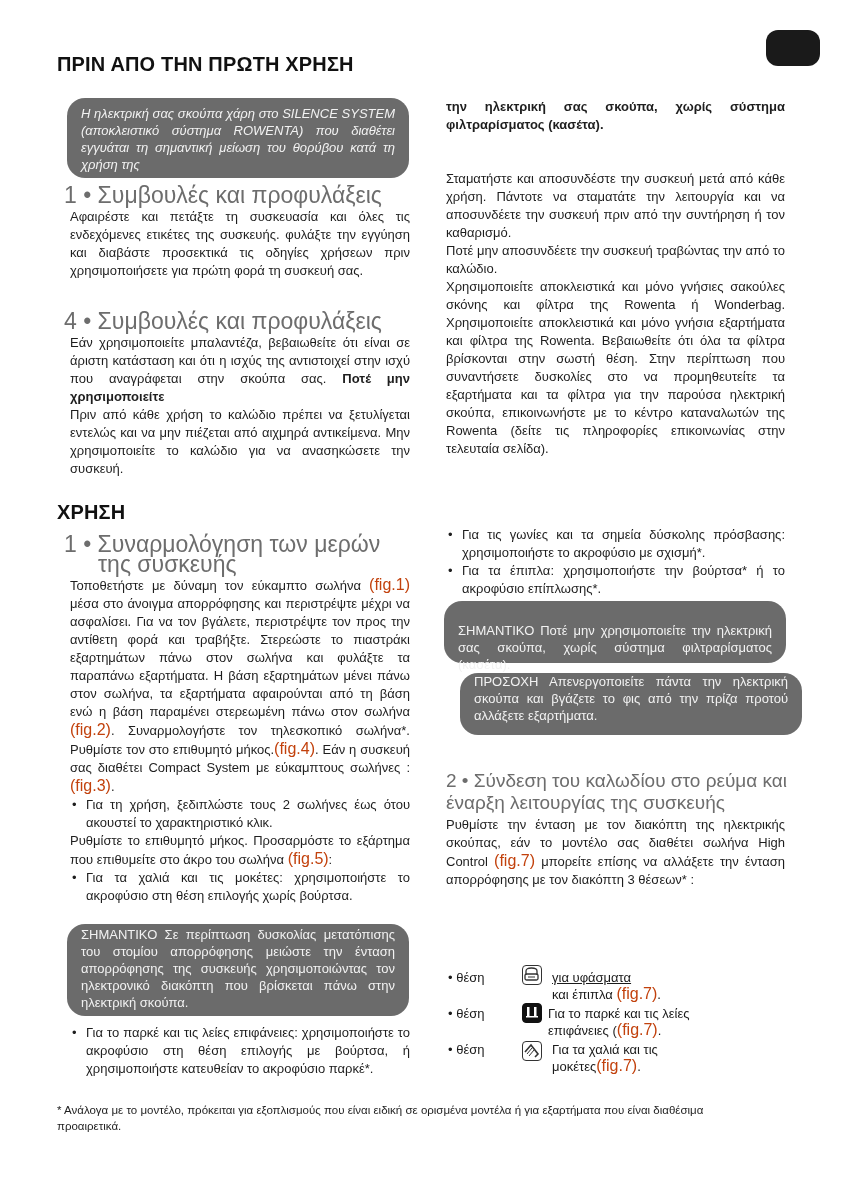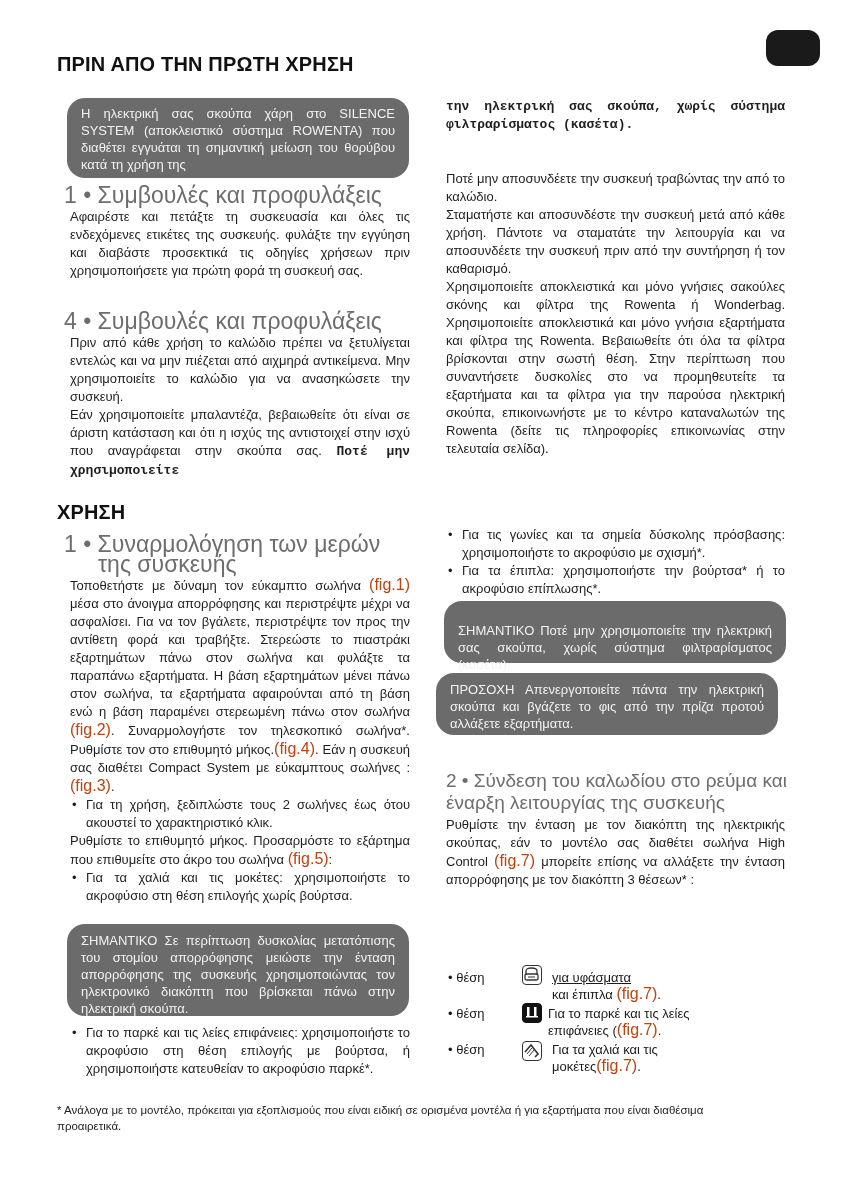--- a/index.html
+++ b/index.html
@@ -7,77 +7,77 @@
          font-family: "Liberation Sans", sans-serif; color: #1a1a1a; }
   .abs { position: absolute; }
   .tab-marker { left: 766px; top: 30px; width: 54px; height: 36px; background: #1a1a1a; border-radius: 12px; }
   .h1 { font-family: "Liberation Sans", sans-serif; font-weight: bold; font-size: 21px; letter-spacing: 0.2px; color: #111; transform: scaleX(0.95); transform-origin: left; }
   .callout { background: #6b6b6b; color: #f2f2f2; border-radius: 18px; font-size: 13px; line-height: 17px;
              padding: 6px 14px 6px 14px; text-align: justify; box-sizing: border-box; }
   .sec-title { color: #6d6d6d; font-size: 23px; line-height: 23px; font-weight: normal; }
   .body { font-size: 13px; line-height: 18px; text-align: justify; color: #1e1e1e; }
   .body p { margin: 0; }
   .fig { color: #c2410c; font-size: 16px; }
-  .bold { font-weight: bold; font-family: Liberation Mono, monospace; }
+  .bold { font-weight: bold; }
   .bullet { position: relative; padding-left: 16px; }
   .bullet .dot { position: absolute; left: 2px; top: 0; }
   .mode-row { position: absolute; font-size: 13px; line-height: 17px; }
   .mode-icon { position: absolute; width: 20px; height: 20px; box-sizing: border-box; border-radius: 4px; }
   .footnote { font-size: 11.5px; line-height: 16px; color: #1e1e1e; }
 </style>
 </head>
 <body>
 
 <div class="abs tab-marker"></div>
 
 <div class="abs h1" style="left:57px; top:52px;">ΠΡΙΝ ΑΠΟ ΤΗΝ ΠΡΩΤΗ ΧΡΗΣΗ</div>
 
-<div class="abs callout" style="left:67px; top:98px; width:342px; height:80px; padding-top:7px;">Η ηλεκτρική σας σκούπα χάρη στο SILENCE SYSTEM (αποκλειστικό σύστημα ROWENTA) που διαθέτει εγγυάται τη σημαντική μείωση του θορύβου κατά τη χρήση της</div>
+<div class="abs callout" style="left:67px; top:98px; width:342px; height:80px; padding-top:7px;font-style:italic;">Η ηλεκτρική σας σκούπα χάρη στο SILENCE SYSTEM (αποκλειστικό σύστημα ROWENTA) που διαθέτει εγγυάται τη σημαντική μείωση του θορύβου κατά τη χρήση της</div>
 
 <div class="abs sec-title" style="left:64px; top:184px;">1 • Συμβουλές και προφυλάξεις</div>
 <div class="abs body" style="left:70px; top:208px; width:340px;">Αφαιρέστε και πετάξτε τη συσκευασία και όλες τις ενδεχόμενες ετικέτες της συσκευής. φυλάξτε την εγγύηση και διαβάστε προσεκτικά τις οδηγίες χρήσεων πριν χρησιμοποιήσετε για πρώτη φορά τη συσκευή σας.</div>
 
 <div class="abs sec-title" style="left:64px; top:310px;">4 • Συμβουλές και προφυλάξεις</div>
 <div class="abs body" style="left:70px; top:334px; width:340px;">
+  <p><span>Εάν χρησιμοποιείτε μπαλαντέζα, βεβαιωθείτε ότι είναι σε άριστη κατάσταση και ότι η ισχύς της αντιστοιχεί στην ισχύ που αναγράφεται στην σκούπα σας.</span> <span class="bold">Ποτέ μην χρησιμοποιείτε</span></p>
   <p>Πριν από κάθε χρήση το καλώδιο πρέπει να ξετυλίγεται εντελώς και να μην πιέζεται από αιχμηρά αντικείμενα. Μην χρησιμοποιείτε το καλώδιο για να ανασηκώσετε την συσκευή.</p>
-  <p><span>Εάν χρησιμοποιείτε μπαλαντέζα, βεβαιωθείτε ότι είναι σε άριστη κατάσταση και ότι η ισχύς της αντιστοιχεί στην ισχύ που αναγράφεται στην σκούπα σας.</span> <span class="bold">Ποτέ μην χρησιμοποιείτε</span></p>
 </div>
 
 <div class="abs body bold" style="left:446px; top:98px; width:339px;">την ηλεκτρική σας σκούπα, χωρίς σύστημα φιλτραρίσματος (κασέτα).</div>
 <div class="abs body" style="left:446px; top:170px; width:339px;">
+  <p>Σταματήστε και αποσυνδέστε την συσκευή μετά από κάθε χρήση. Πάντοτε να σταματάτε την λειτουργία και να αποσυνδέετε την συσκευή πριν από την συντήρηση ή τον καθαρισμό.</p>
   <p>Ποτέ μην αποσυνδέετε την συσκευή τραβώντας την από το καλώδιο.</p>
-  <p>Σταματήστε και αποσυνδέστε την συσκευή μετά από κάθε χρήση. Πάντοτε να σταματάτε την λειτουργία και να αποσυνδέετε την συσκευή πριν από την συντήρηση ή τον καθαρισμό.</p>
   <p>Χρησιμοποιείτε αποκλειστικά και μόνο γνήσιες σακούλες σκόνης και φίλτρα της Rowenta ή Wonderbag. Χρησιμοποιείτε αποκλειστικά και μόνο γνήσια εξαρτήματα και φίλτρα της Rowenta. Βεβαιωθείτε ότι όλα τα φίλτρα βρίσκονται στην σωστή θέση. Στην περίπτωση που συναντήσετε δυσκολίες στο να προμηθευτείτε τα εξαρτήματα και τα φίλτρα για την παρούσα ηλεκτρική σκούπα, επικοινωνήστε με το κέντρο καταναλωτών της Rowenta (δείτε τις πληροφορίες επικοινωνίας στην τελευταία σελίδα).</p>
 </div>
 
 <div class="abs h1" style="left:57px; top:500px;">ΧΡΗΣΗ</div>
 
 <div class="abs sec-title" style="left:64px; top:533px;">1 • Συναρμολόγηση των μερών</div>
 <div class="abs sec-title" style="left:98px; top:553px;">της συσκευής</div>
 
 <div class="abs body" style="left:70px; top:576px; width:340px;">
   <p><span>Τοποθετήστε με δύναμη τον εύκαμπτο σωλήνα</span> <span class="fig">(fig.1)</span><span> μέσα στο άνοιγμα απορρόφησης και περιστρέψτε μέχρι να ασφαλίσει. Για να τον βγάλετε, περιστρέψτε τον προς την αντίθετη φορά και τραβήξτε. Στερεώστε το πιαστράκι εξαρτημάτων πάνω στον σωλήνα και φυλάξτε τα παραπάνω εξαρτήματα. Η βάση εξαρτημάτων μένει πάνω στον σωλήνα, τα εξαρτήματα αφαιρούνται από τη βάση ενώ η βάση παραμένει στερεωμένη πάνω στον σωλήνα </span><span class="fig">(fig.2)</span><span>. Συναρμολογήστε τον τηλεσκοπικό σωλήνα*. Ρυθμίστε τον στο επιθυμητό μήκος.</span><span class="fig">(fig.4)</span><span>. Εάν η συσκευή σας διαθέτει Compact System με εύκαμπτους σωλήνες : </span><span class="fig">(fig.3)</span><span>.</span></p>
   <p class="bullet"><span class="dot">•</span><span>Για τη χρήση, ξεδιπλώστε τους 2 σωλήνες έως ότου ακουστεί το χαρακτηριστικό κλικ.</span></p>
   <p><span>Ρυθμίστε το επιθυμητό μήκος. Προσαρμόστε το εξάρτημα που επιθυμείτε στο άκρο του σωλήνα </span><span class="fig">(fig.5)</span><span>:</span></p>
   <p class="bullet"><span class="dot">•</span><span>Για τα χαλιά και τις μοκέτες: χρησιμοποιήστε το ακροφύσιο στη θέση επιλογής χωρίς βούρτσα.</span></p>
 </div>
 
-<div class="abs callout" style="left:67px; top:924px; width:342px; height:92px; padding-top:8px;">ΣΗΜΑΝΤΙΚΟ Σε περίπτωση δυσκολίας μετατόπισης του στομίου απορρόφησης μειώστε την ένταση απορρόφησης της συσκευής χρησιμοποιώντας τον ηλεκτρονικό διακόπτη που βρίσκεται πάνω στην ηλεκτρική σκούπα.</div>
+<div class="abs callout" style="left:67px; top:924px; width:342px; height:92px; padding-top:2px;">ΣΗΜΑΝΤΙΚΟ Σε περίπτωση δυσκολίας μετατόπισης του στομίου απορρόφησης μειώστε την ένταση απορρόφησης της συσκευής χρησιμοποιώντας τον ηλεκτρονικό διακόπτη που βρίσκεται πάνω στην ηλεκτρική σκούπα.</div>
 
 <div class="abs body" style="left:70px; top:1024px; width:340px;">
   <p class="bullet"><span class="dot">•</span><span>Για το παρκέ και τις λείες επιφάνειες: χρησιμοποιήστε το ακροφύσιο στη θέση επιλογής με βούρτσα, ή χρησιμοποιήστε κατευθείαν το ακροφύσιο παρκέ*.</span></p>
 </div>
 
 <div class="abs body" style="left:446px; top:526px; width:339px;">
   <p class="bullet"><span class="dot">•</span><span>Για τις γωνίες και τα σημεία δύσκολης πρόσβασης: χρησιμοποιήστε το ακροφύσιο με σχισμή*.</span></p>
   <p class="bullet"><span class="dot">•</span><span>Για τα έπιπλα: χρησιμοποιήστε την βούρτσα* ή το ακροφύσιο επίπλωσης*.</span></p>
 </div>
 
 <div class="abs callout" style="left:444px; top:601px; width:342px; height:62px; padding-top:21px;">ΣΗΜΑΝΤΙΚΟ Ποτέ μην χρησιμοποιείτε την ηλεκτρική σας σκούπα, χωρίς σύστημα φιλτραρίσματος (κασέτα).</div>
-<div class="abs callout" style="left:436px; top:673px; width:342px; height:62px; padding-top:8px;">ΠΡΟΣΟΧΗ Απενεργοποιείτε πάντα την ηλεκτρική σκούπα και βγάζετε το φις από την πρίζα προτού αλλάξετε εξαρτήματα.</div>
+<div class="abs callout" style="left:460px; top:673px; width:342px; height:62px; padding-top:0;">ΠΡΟΣΟΧΗ Απενεργοποιείτε πάντα την ηλεκτρική σκούπα και βγάζετε το φις από την πρίζα προτού αλλάξετε εξαρτήματα.</div>
 
 <div class="abs sec-title" style="left:446px; top:770px; font-size:19px; line-height:22px;">2 • Σύνδεση του καλωδίου στο ρεύμα και</div>
 <div class="abs sec-title" style="left:446px; top:792px; font-size:19px; line-height:22px;">έναρξη λειτουργίας της συσκευής</div>
 
 <div class="abs body" style="left:446px; top:816px; width:339px;">
   <p><span>Ρυθμίστε την ένταση με τον διακόπτη της ηλεκτρικής σκούπας, εάν το μοντέλο σας διαθέτει σωλήνα High Control </span><span class="fig">(fig.7)</span><span> μπορείτε επίσης να αλλάξετε την ένταση απορρόφησης με τον διακόπτη 3 θέσεων* :</span></p>
 </div>
 
 <div class="abs" style="left:446px; top:965px; width:340px; height:120px;">
 

